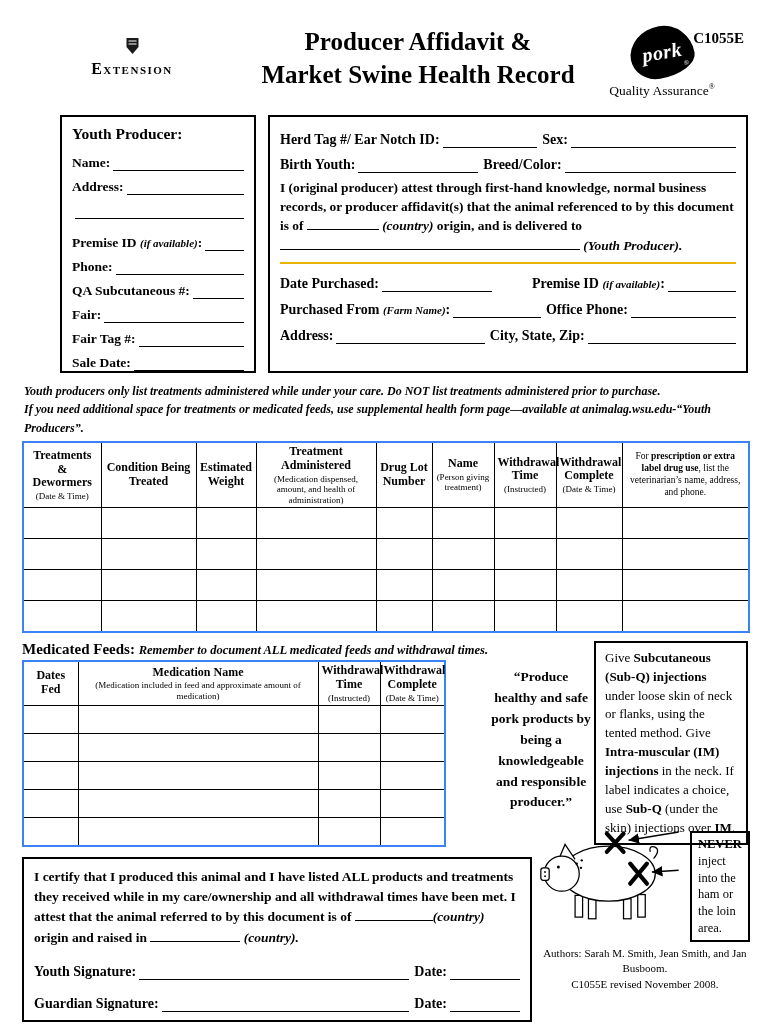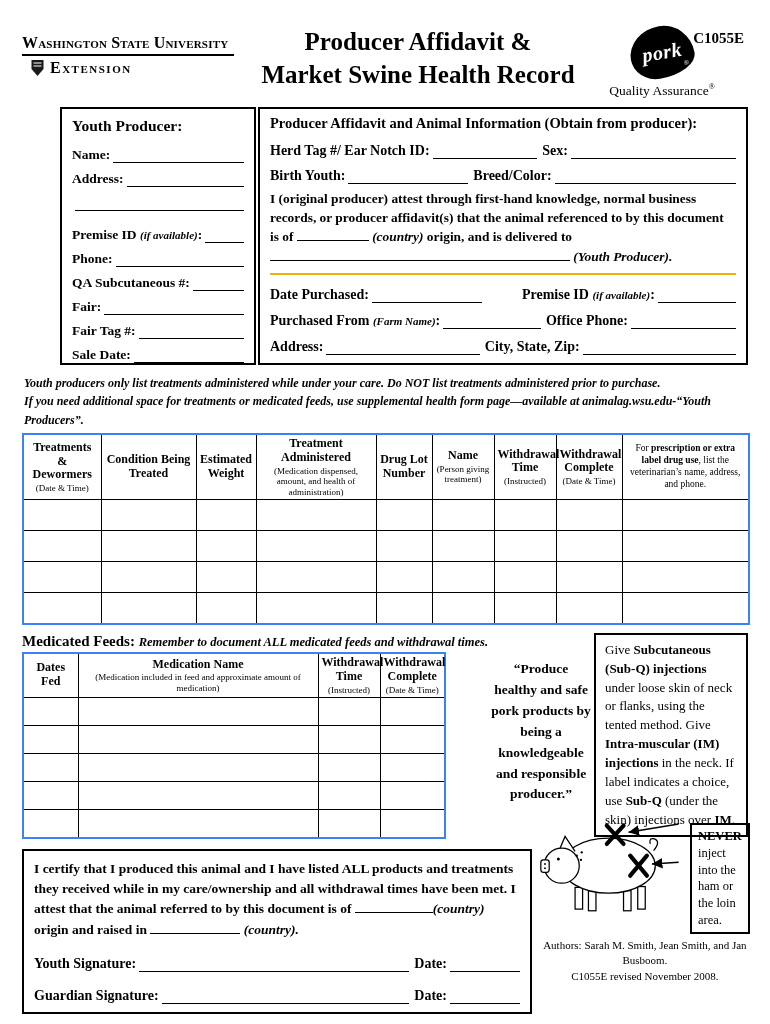--- a/index.html
+++ b/index.html
@@ -5,33 +5,33 @@
   html,body{margin:0;padding:0;background:#fff;}
   body{font-family:"Liberation Serif",serif;color:#000;}
   .page{width:770px;height:1024px;box-sizing:border-box;margin:0 auto;padding:26px 22px 8px;position:relative;overflow:hidden;background:#fff;}
   .b{font-weight:bold;}
   .it{font-style:italic;}
   
   .header{display:flex;align-items:flex-start;}
   .form-number{position:absolute;top:30px;right:26px;font-weight:bold;font-size:15px;}
   .wsu{flex:0 0 212px;margin-top:8px;}
   .wsu-line1{font-variant:small-caps;font-weight:bold;font-size:16px;white-space:nowrap;letter-spacing:.2px;border-bottom:2px solid #000;padding-bottom:2px;}
-  .wsu-line2-row{display:flex;align-items:center;gap:5px;margin-top:3px;margin-left:8px;}
+  .wsu-line2-row{display:flex;align-items:center;gap:5px;margin-top:3px;margin-left:8px;flex-direction:column;}
   .wsu-crest svg{width:15px;height:18px;display:block;}
   .wsu-line2{font-variant:small-caps;font-weight:bold;font-size:16px;letter-spacing:1.5px;}
   .title-block{flex:1;text-align:center;}
   .title-line{font-weight:bold;font-size:25px;line-height:1.3;}
   .pork-block{flex:0 0 120px;margin-right:26px;text-align:center;}
   .pork-blob{width:64px;height:52px;margin:0 auto;background:#000;border-radius:52% 48% 60% 40%/55% 62% 38% 45%;transform:rotate(-10deg);display:flex;align-items:center;justify-content:center;position:relative;}
   .pork-text{color:#fff;font-style:italic;font-weight:bold;font-size:20px;letter-spacing:.5px;}
   .pork-reg{color:#fff;font-size:7px;position:absolute;right:7px;bottom:7px;}
   .qa-text{font-size:13.5px;margin-top:4px;white-space:nowrap;}
   .qa-reg{font-size:8px;vertical-align:super;}
   
-  .top-row{display:flex;gap:2px;margin-top:8px;padding-left:38px;}
+  .top-row{display:flex;gap:12px;margin-top:16px;padding-left:38px;}
   .box{border:2px solid #000;box-sizing:border-box;}
   .youth-box{flex:0 0 196px;padding:8px 10px 4px;height:258px;overflow:hidden;}
   .aff-box{flex:1;padding:6px 10px;height:258px;overflow:hidden;}
   .yp-title{font-weight:bold;font-size:15.5px;margin-bottom:4px;}
   .frow{display:flex;align-items:flex-end;font-weight:bold;font-size:13.5px;height:24px;}
   .arow{display:flex;align-items:flex-end;font-weight:bold;font-size:14px;height:25px;}
   .lbl{white-space:nowrap;font-weight:bold;}
   .note{font-style:italic;font-weight:bold;font-size:11px;}
   .blank{flex:1 1 auto;border-bottom:1px solid #000;height:1em;margin-left:3px;min-width:8px;}
   .bw70{flex:0 0 70px;} .bw105{flex:0 0 105px;} .bw110{flex:0 0 110px;} .bw120{flex:0 0 120px;} .bw165{flex:0 0 165px;}
@@ -78,21 +78,20 @@
 </style>
 </head>
 <body>
 
 <div class="page">
 
   <div class="form-number">C1055E</div>
 
   <div class="header">
     <div class="wsu">
-      <div class="wsu-line1">Washington State University</div>
       <div class="wsu-line2-row">
         <span class="wsu-crest">
             <svg viewBox="0 0 14 18">
               <path d="M1 1 h12 v9 l-6 7 l-6 -7 z" fill="#1a1a1a"></path>
               <path d="M3 4 h8 M3 7 h8" stroke="#fff" stroke-width="1"></path>
             </svg>
           </span>
         <span class="wsu-line2">Extension</span>
       </div>
     </div>
@@ -144,21 +143,20 @@
           <span class="lbl">Fair Tag #:</span>
           <span class="blank"></span>
         </div>
       <div class="frow">
           <span class="lbl">Sale Date:</span>
           <span class="blank"></span>
         </div>
     </div>
 
     <div class="box aff-box">
-      <div class="aff-title">Producer Affidavit and Animal Information (Obtain from producer):</div>
       <div class="arow">
           <span class="lbl">Herd Tag #/ Ear Notch ID:</span>
           <span class="blank"></span>
           <span class="lbl ml5">Sex:</span>
           <span class="blank bw165"></span>
         </div>
       <div class="arow">
           <span class="lbl">Birth Youth:</span>
           <span class="blank bw120"></span>
           <span class="lbl ml5">Breed/Color:</span>

